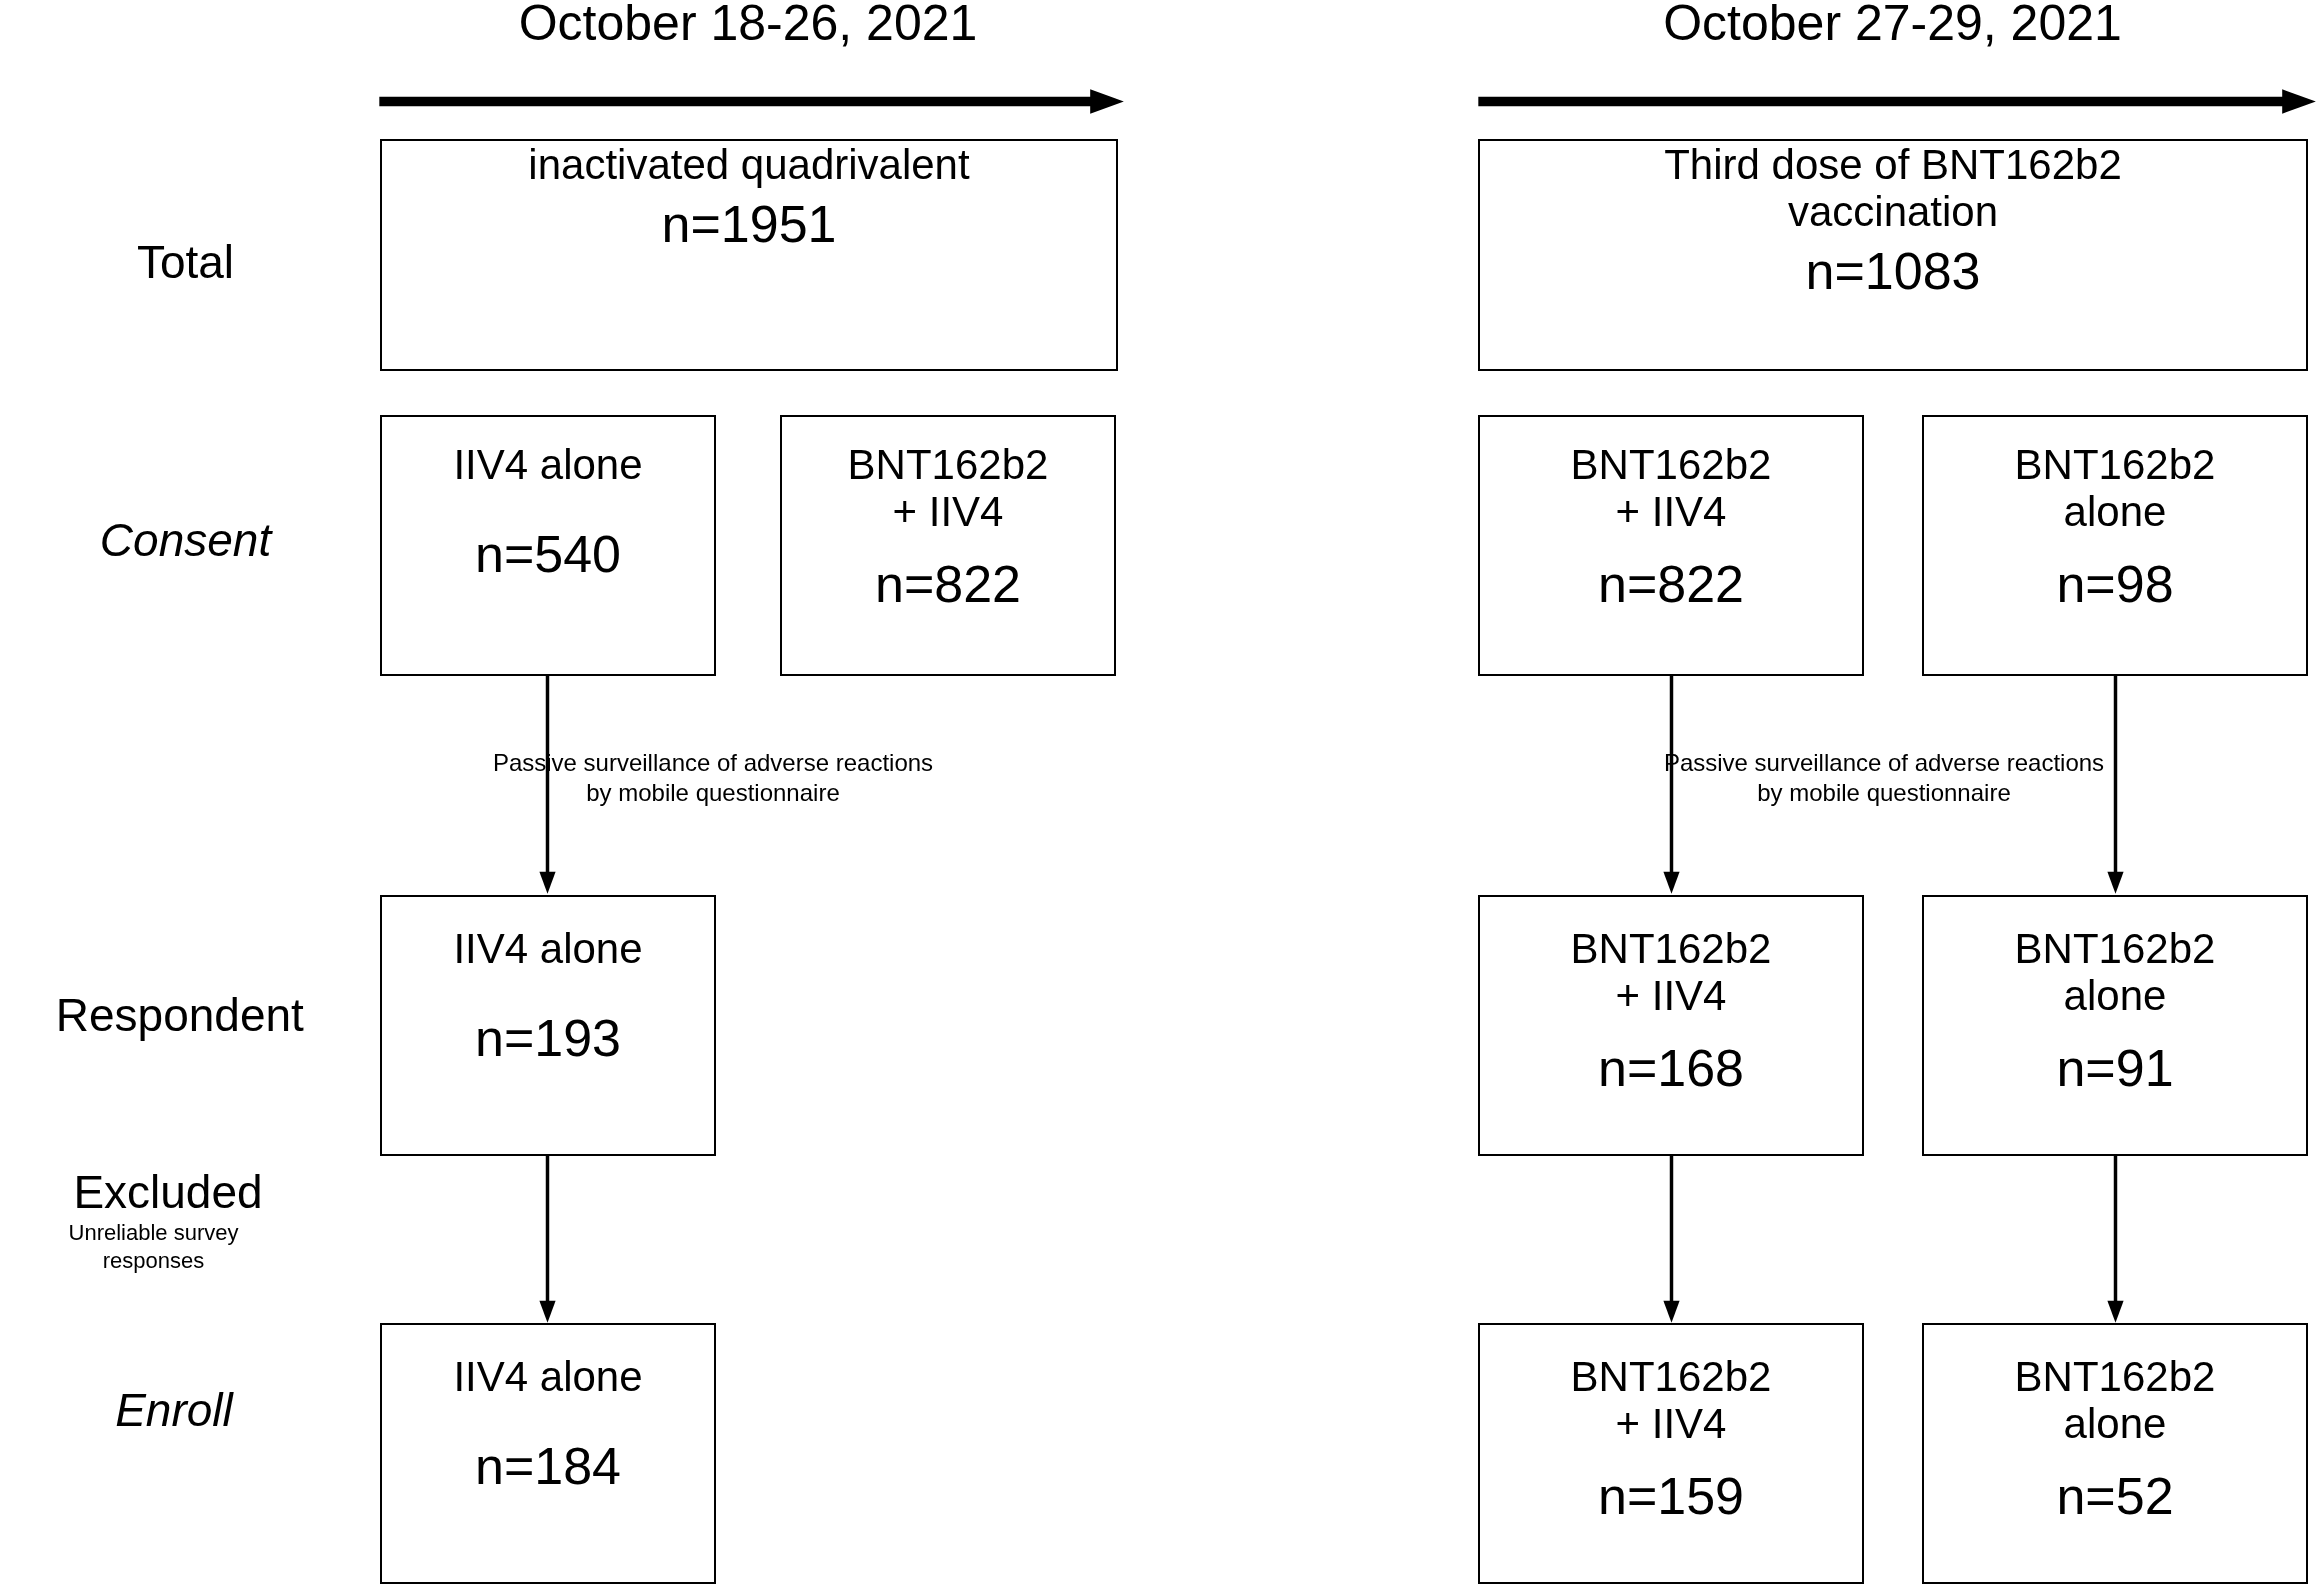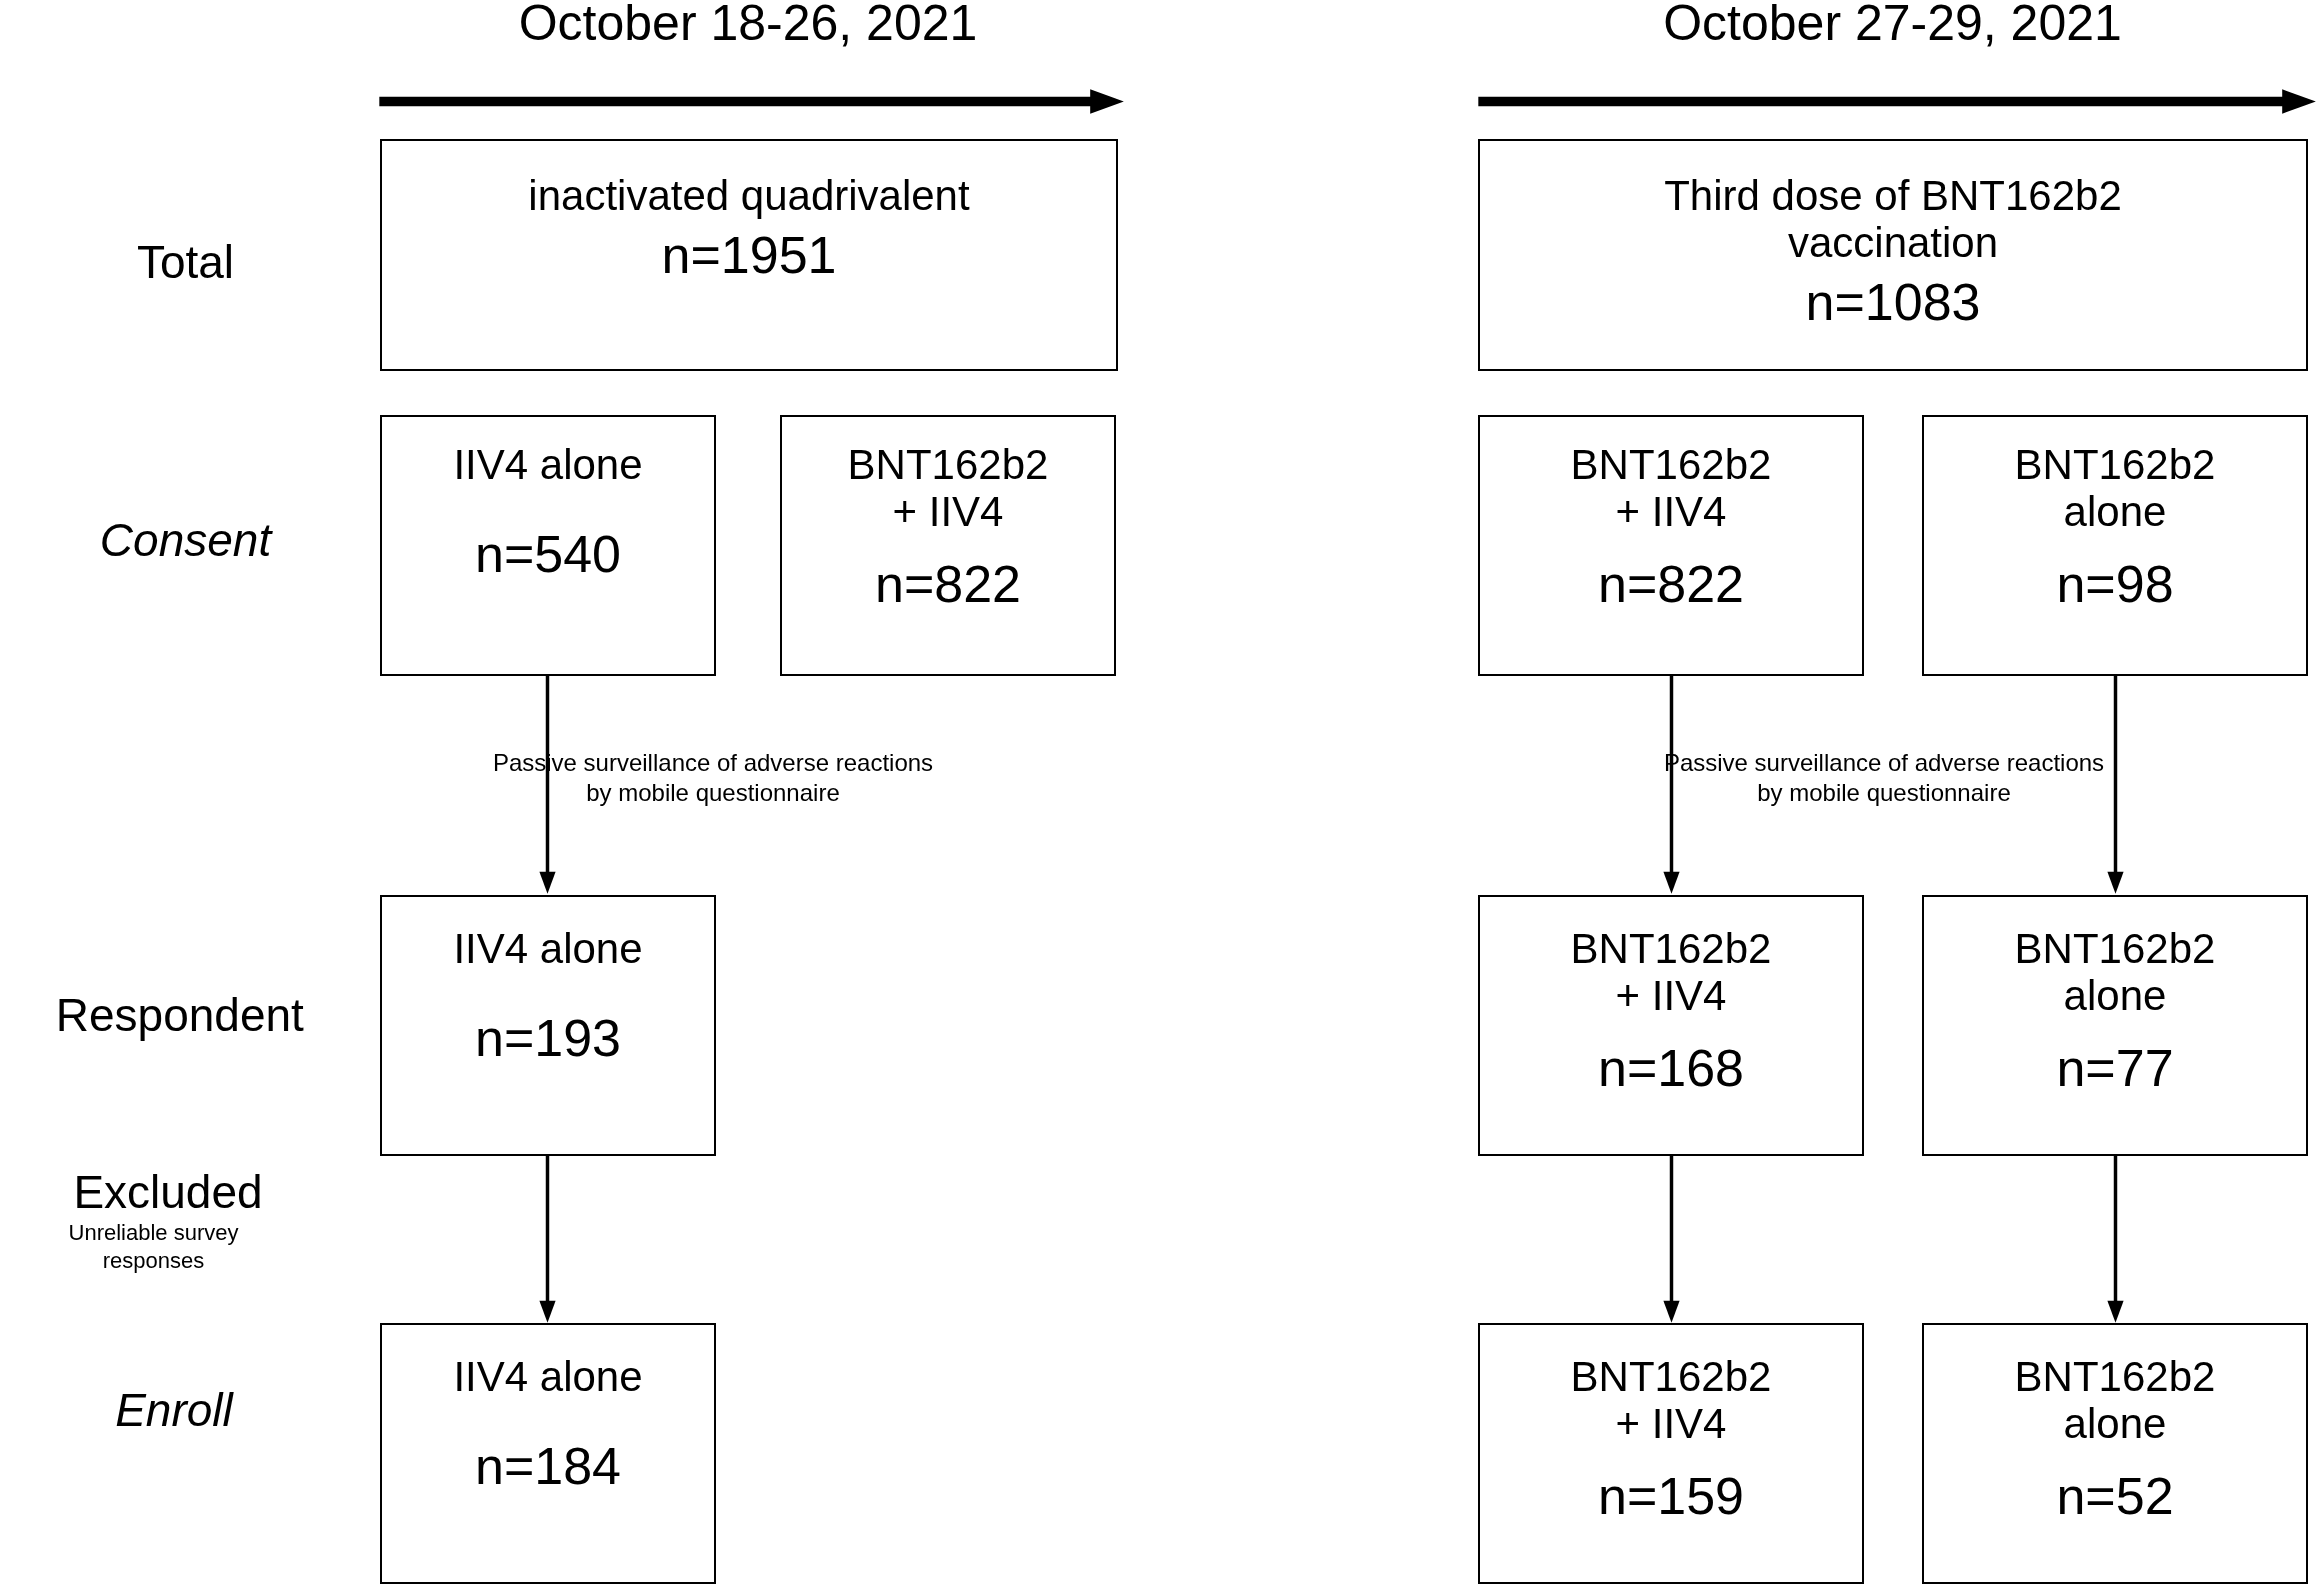--- a/index.html
+++ b/index.html
@@ -64,21 +64,21 @@
     line-height: 1.12;
     white-space: nowrap;
   }
   .node .n {
     font-size: 52px;
     line-height: 1.12;
     white-space: nowrap;
   }
 
   
-  .pack-total { padding-top: 31px; }
+  .pack-total { }
   .pack-total .n { margin-top: 7px; }
 
   .pack-consent { padding-top: 24px; }
   .pack-consent .gap { height: 17.4px; }
   .pack-consent .n { margin-top: 20px; }
 
   .pack-resp { padding-top: 28px; }
   .pack-resp .gap { height: 17.4px; }
   .pack-resp .n { margin-top: 20px; }
 
@@ -203,21 +203,21 @@
 
   <div class="abs node pack-resp" style="left:1478px; top:895px; width:386px; height:261px;">
     <div class="line">BNT162b2</div>
     <div class="line">+ IIV4</div>
     <div class="n">n=168</div>
   </div>
 
   <div class="abs node pack-resp" style="left:1922px; top:895px; width:386px; height:261px;">
     <div class="line">BNT162b2</div>
     <div class="line">alone</div>
-    <div class="n">n=77</div>
+    <div class="n">n=91</div>
   </div>
 
   <div class="abs connector" style="left:533px; top:1156px; width:29px; height:168px;">
     <svg width="29" height="168" viewBox="0 0 50 290">
       <line x1="25" y1="0" x2="25" y2="255" stroke="#000" stroke-width="6"></line>
       <polygon points="11,250 39,250 25,288" fill="#000"></polygon>
     </svg>
   </div>
 
   <div class="abs connector" style="left:1657px; top:1156px; width:29px; height:168px;">

